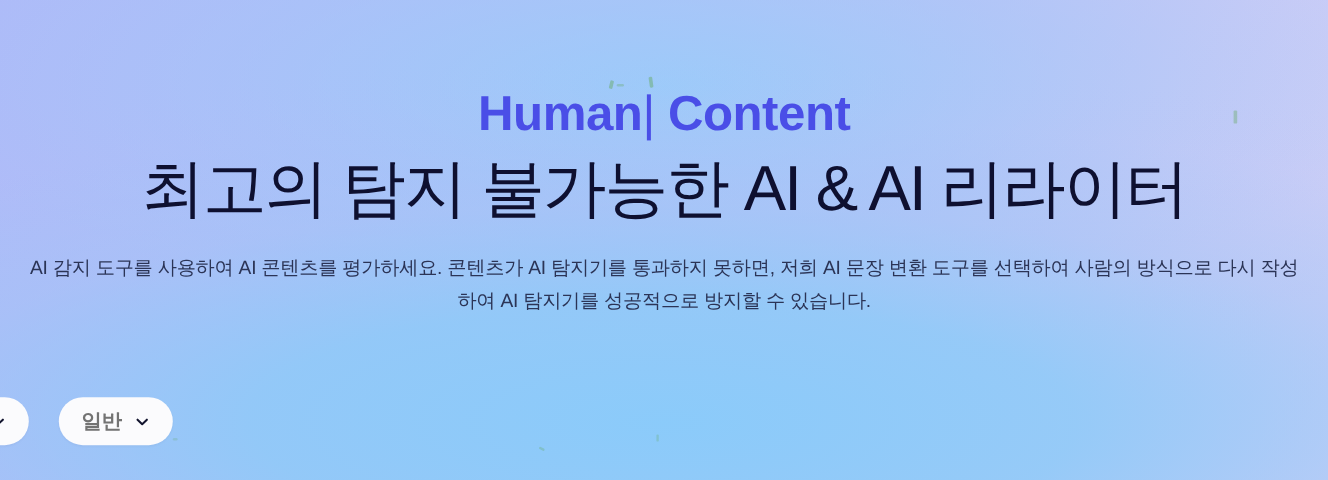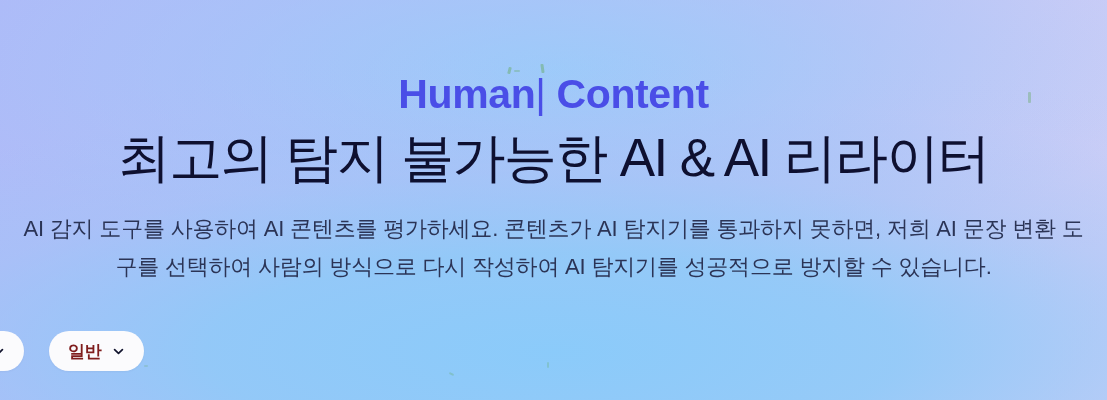--- a/index.html
+++ b/index.html
@@ -68,21 +68,21 @@
     line-height: 1.13;
     font-weight: 400;
     color: #0e1030;
     letter-spacing: -1.6px;
     white-space: nowrap;
   }
 
   .subcopy {
     margin: 22px auto 0 auto;
     width: 1070px;
-    font-size: 22px;
+    font-size: 16px;
     line-height: 1.72;
     color: #2b3456;
     letter-spacing: -0.2px;
   }
 
   .controls {
     position: absolute;
     left: -38px;
     top: 331px;
     z-index: 3;
@@ -100,21 +100,21 @@
     background: #fbfbfd;
     border: none;
     border-radius: 20px;
     box-shadow: 0 1px 2px rgba(30,35,80,0.05);
     cursor: pointer;
     font-family: inherit;
   }
   .pill .pill-label {
     font-size: 17px;
     font-weight: 700;
-    color: #7f1d1d;
+    color: #737373;
     letter-spacing: -0.3px;
     white-space: nowrap;
   }
   .chev {
     display: block;
     width: 13px;
     height: 13px;
     flex: none;
   }
   .chev svg { display: block; }

